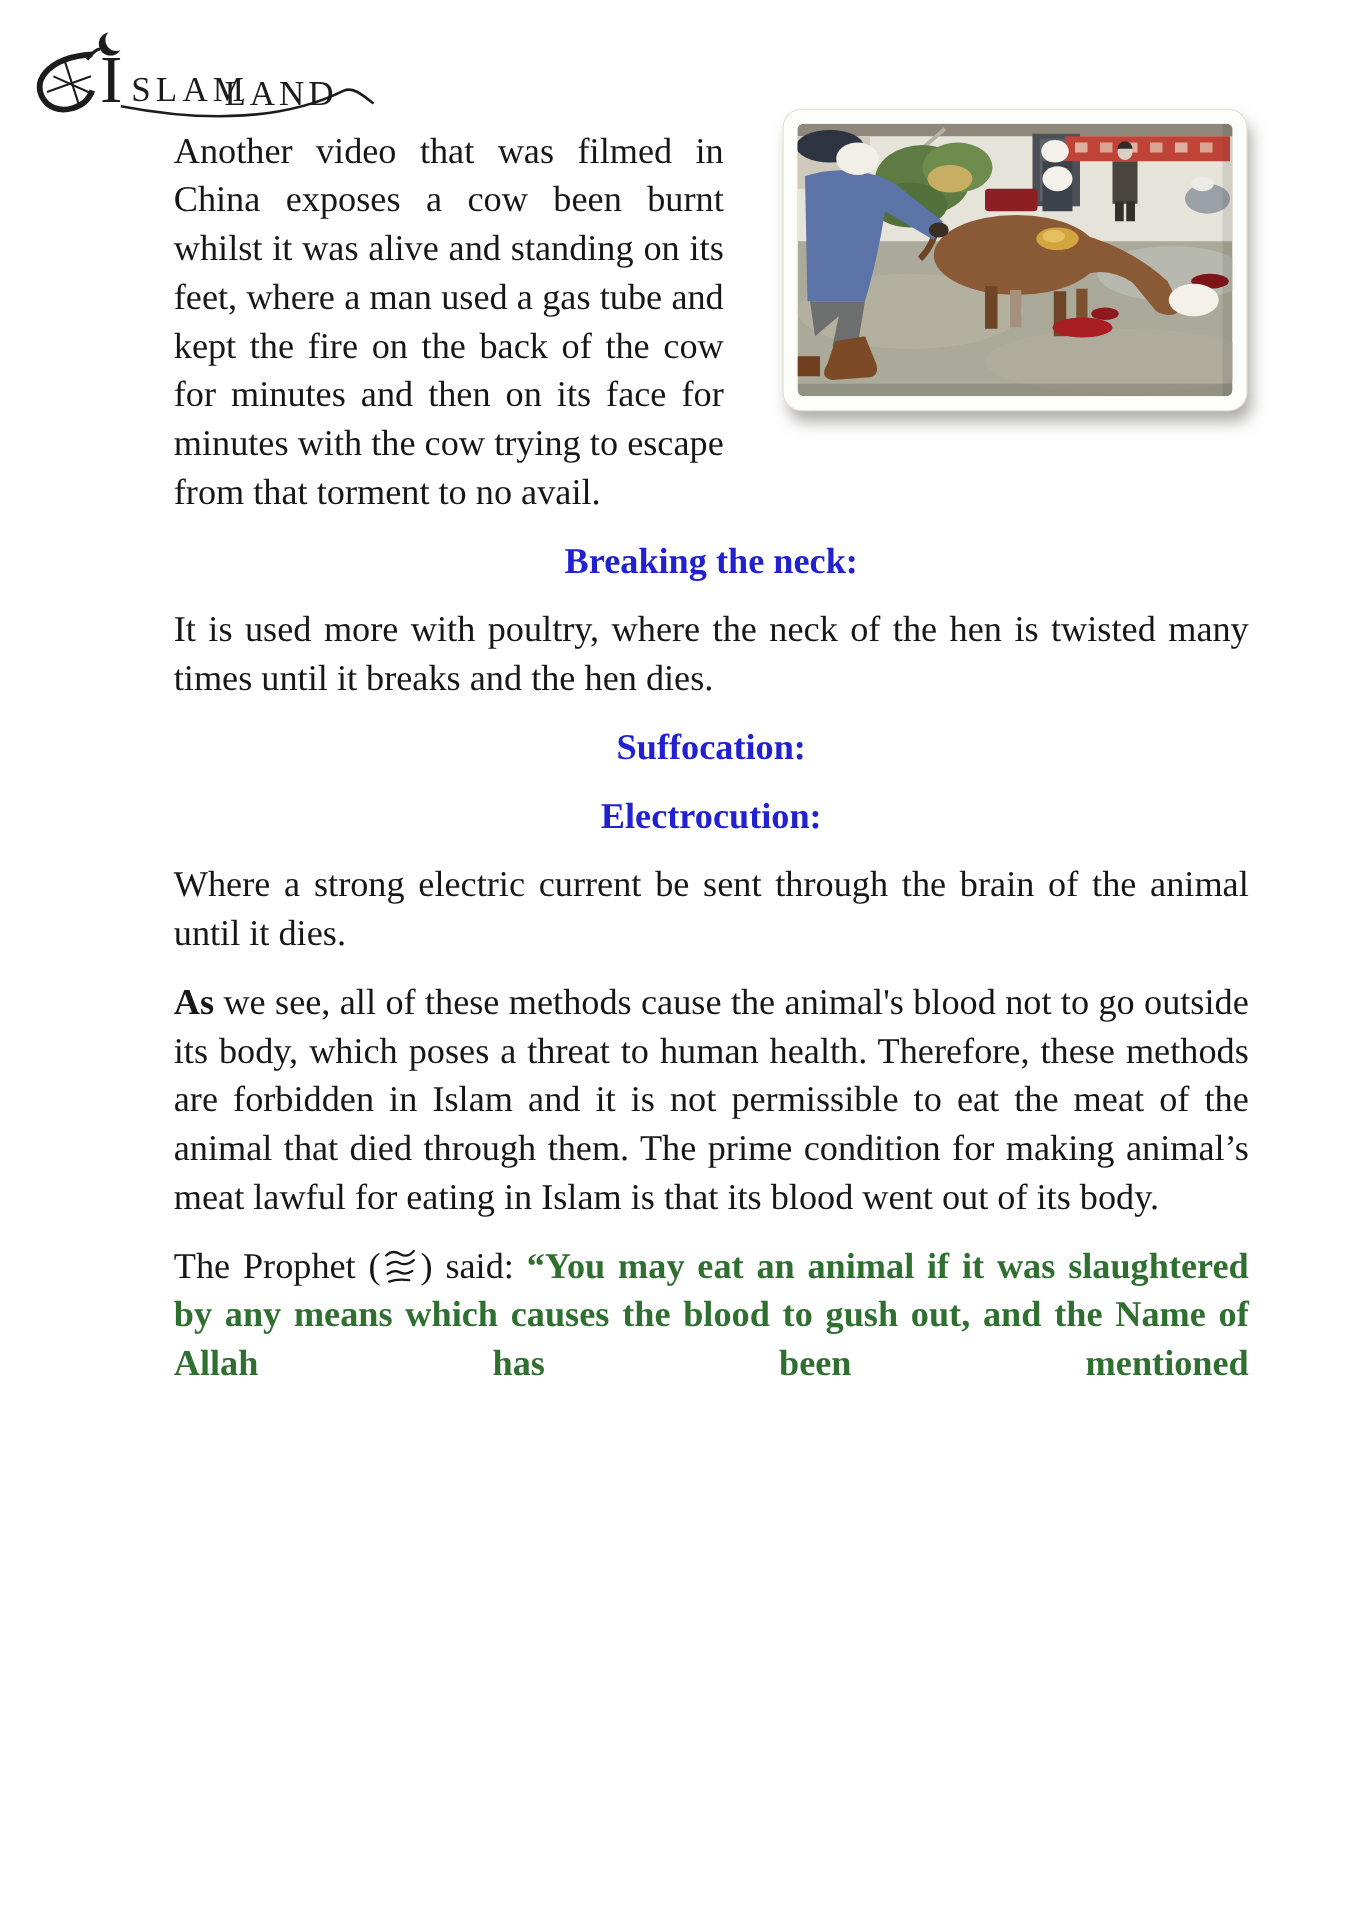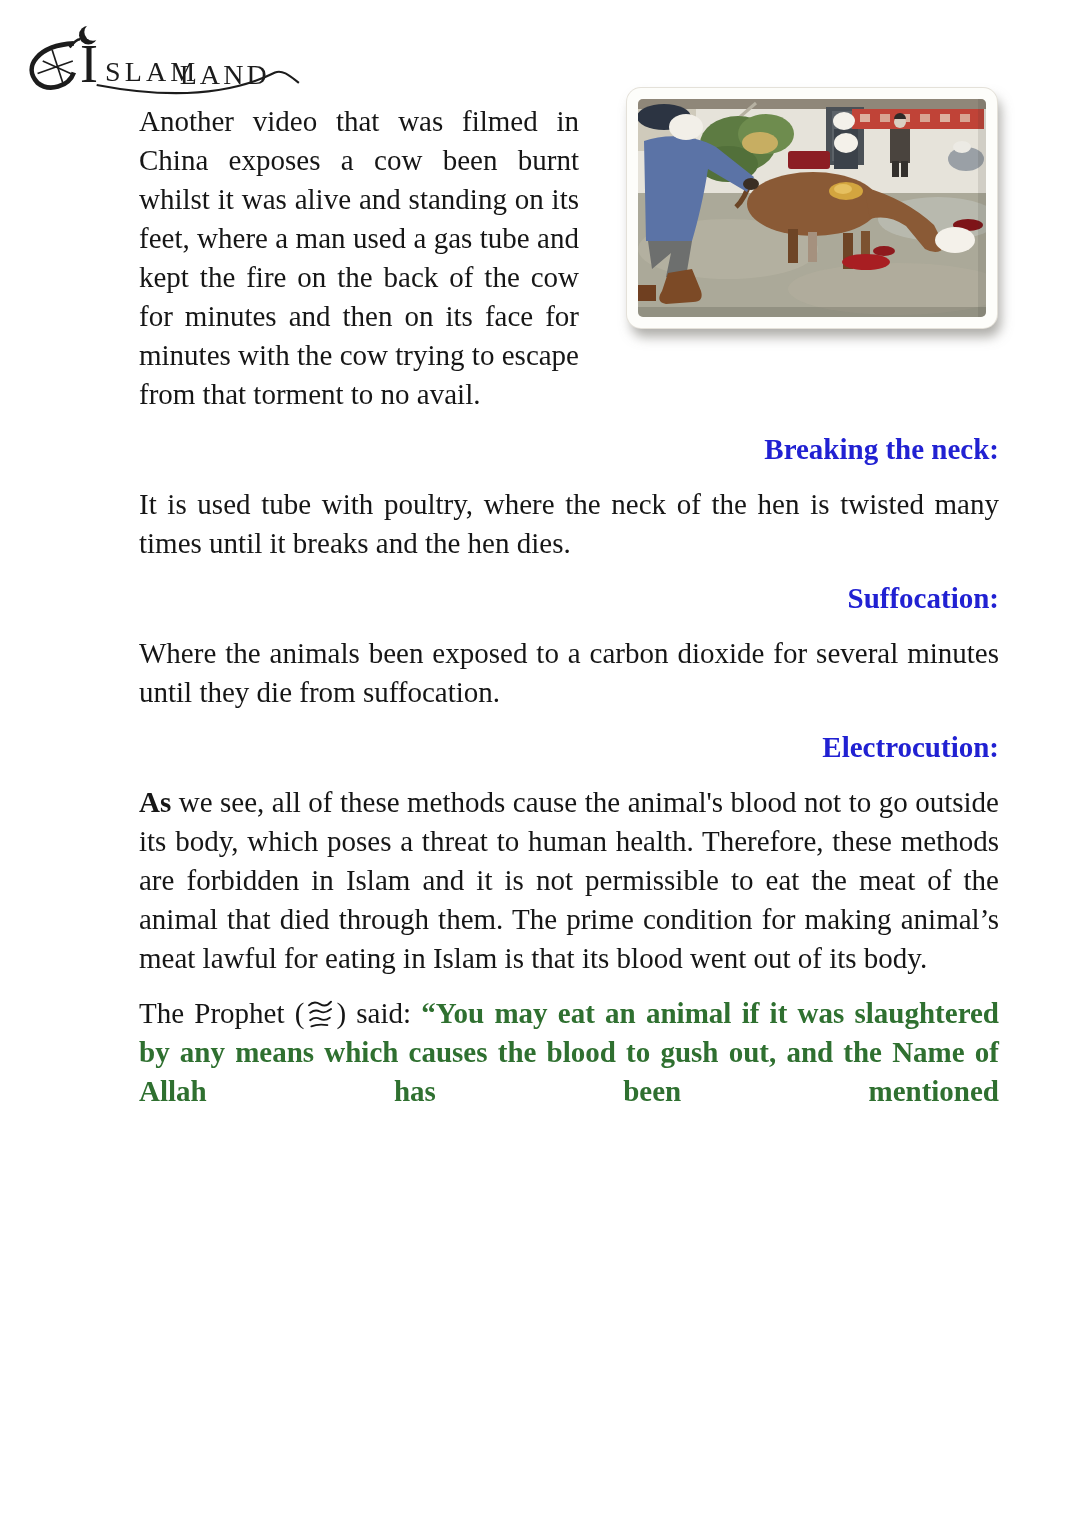--- a/index.html
+++ b/index.html
@@ -18,21 +18,21 @@
   
   .content{
     position:absolute;left:115px;top:102px;width:860px;
     font-size:29px;line-height:39px;text-align:justify;margin-left:24px;
   }
   .content p{margin:0 0 16px 0;}
   .heading{
     margin:0 0 16px 0;
     font-size:29px;line-height:39px;
     font-weight:bold;color:#2121d2;
-    text-align:right;
+    text-align:center;
   }
   .lead-bold{font-weight:bold;}
   .hadith{text-align-last:justify;}
   .quote{font-weight:bold;color:#2f7030;}
   
   .photo-float{
     float:right;
     width:372px;height:242px;
     margin:-14px 0 45px 48px;
   }
@@ -166,27 +166,27 @@
 
             <rect x="0" y="208" width="348" height="10" fill="#3c3a30" opacity=".22"></rect>
             <rect x="340" y="0" width="8" height="218" fill="#3c3a30" opacity=".12"></rect>
           </svg>
         </span>
       </span>
       <span>Another video that was filmed in China exposes a cow been burnt whilst it was alive and standing on its feet, where a man used a gas tube and kept the fire on the back of the cow for minutes and then on its face for minutes with the cow trying to escape from that torment to no avail.</span>
     </p>
 
     <h2 class="heading">Breaking the neck:</h2>
-    <p>It is used tube with poultry, where the neck of the hen is twisted many times until it breaks and the hen dies.</p>
+    <p>It is used more with poultry, where the neck of the hen is twisted many times until it breaks and the hen dies.</p>
 
 
     <h2 class="heading">Suffocation:</h2>
-    <p>Where the animals been exposed to a carbon dioxide for several minutes until they die from suffocation.</p>
 
     <h2 class="heading">Electrocution:</h2>
+    <p>Where a strong electric current be sent through the brain of the animal until it dies.</p>
 
     <p><span class="lead-bold">As</span><span> we see, all of these methods cause the animal's blood not to go outside its body, which poses a threat to human health. Therefore, these methods are forbidden in Islam and it is not permissible to eat the meat of the animal that died through them. The prime condition for making animal’s meat lawful for eating in Islam is that its blood went out of its body.</span></p>
 
     <p class="hadith"><span>The Prophet (</span><span class="saw-symbol"><svg viewBox="0 0 24 26">
             <g stroke="#161616" stroke-width="1.5" fill="none" stroke-linecap="round">
               <path d="M3,6 q4,-4 9,-1 t9,-2"></path>
               <path d="M4,12 q4,-3 8,-1 t9,-2"></path>
               <path d="M4,18 q4,-3 8,-1 t8,-1"></path>
               <path d="M5,23 q5,-2 13,-1"></path>
             </g>

